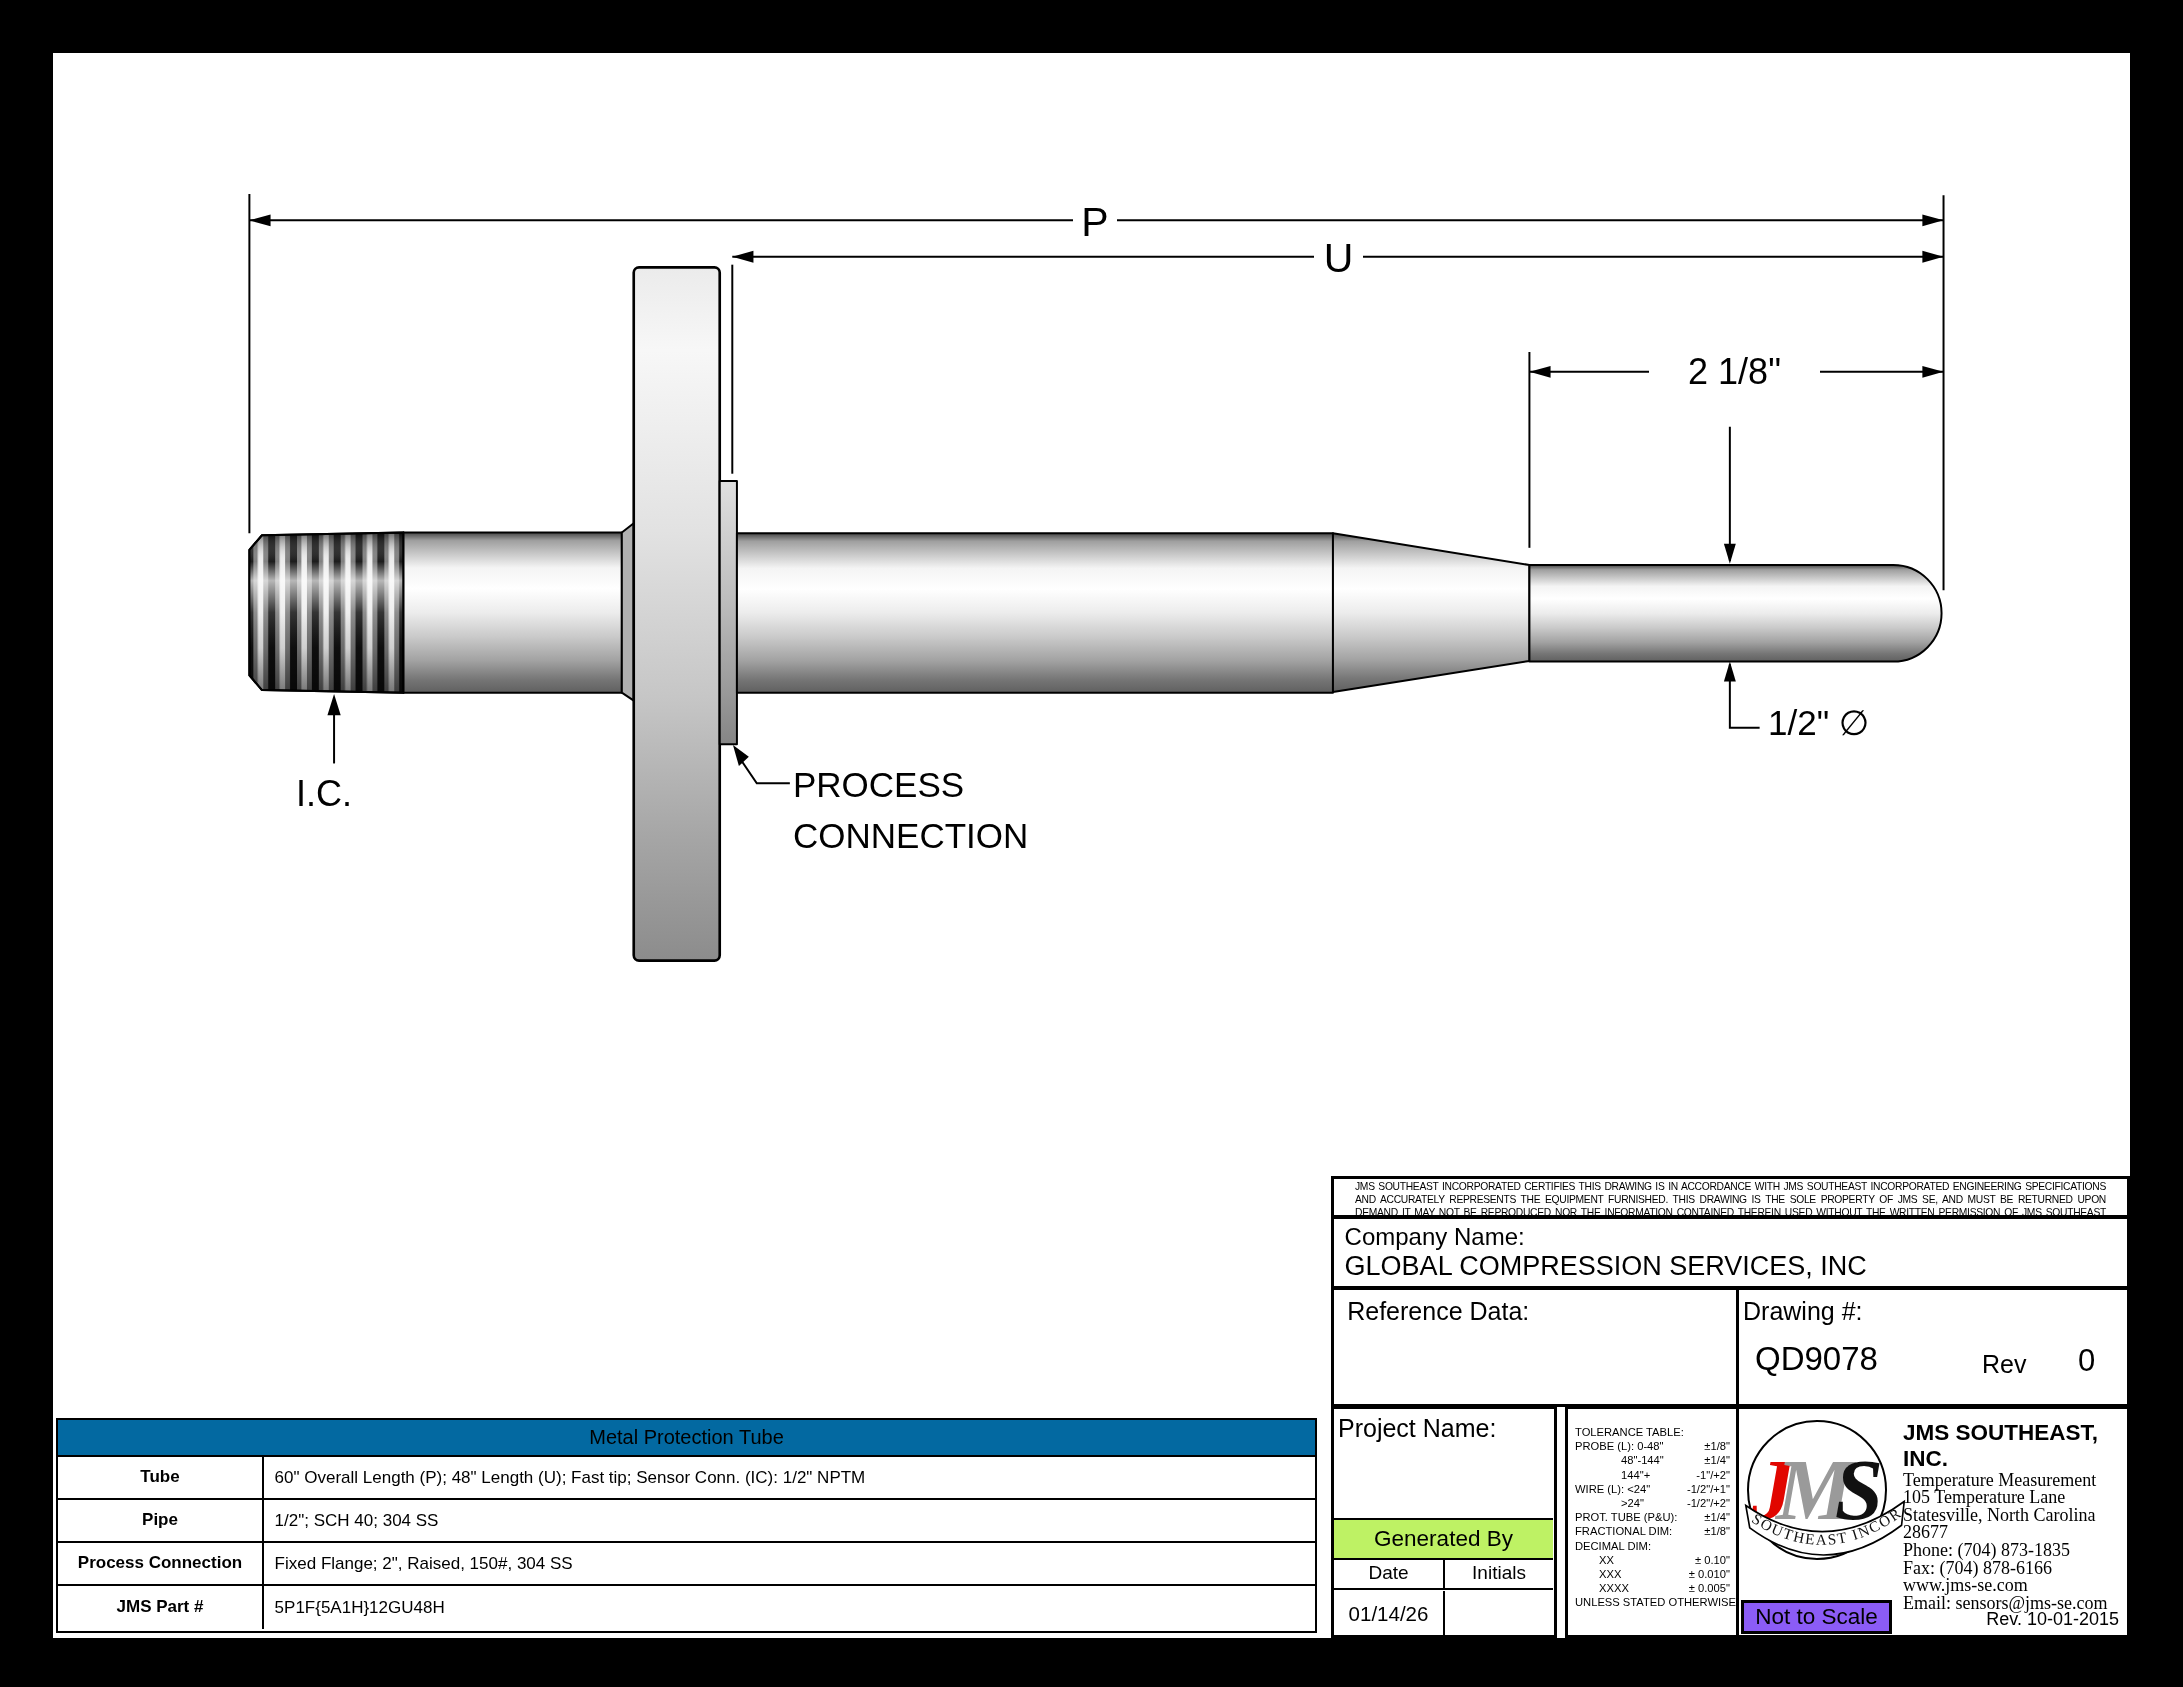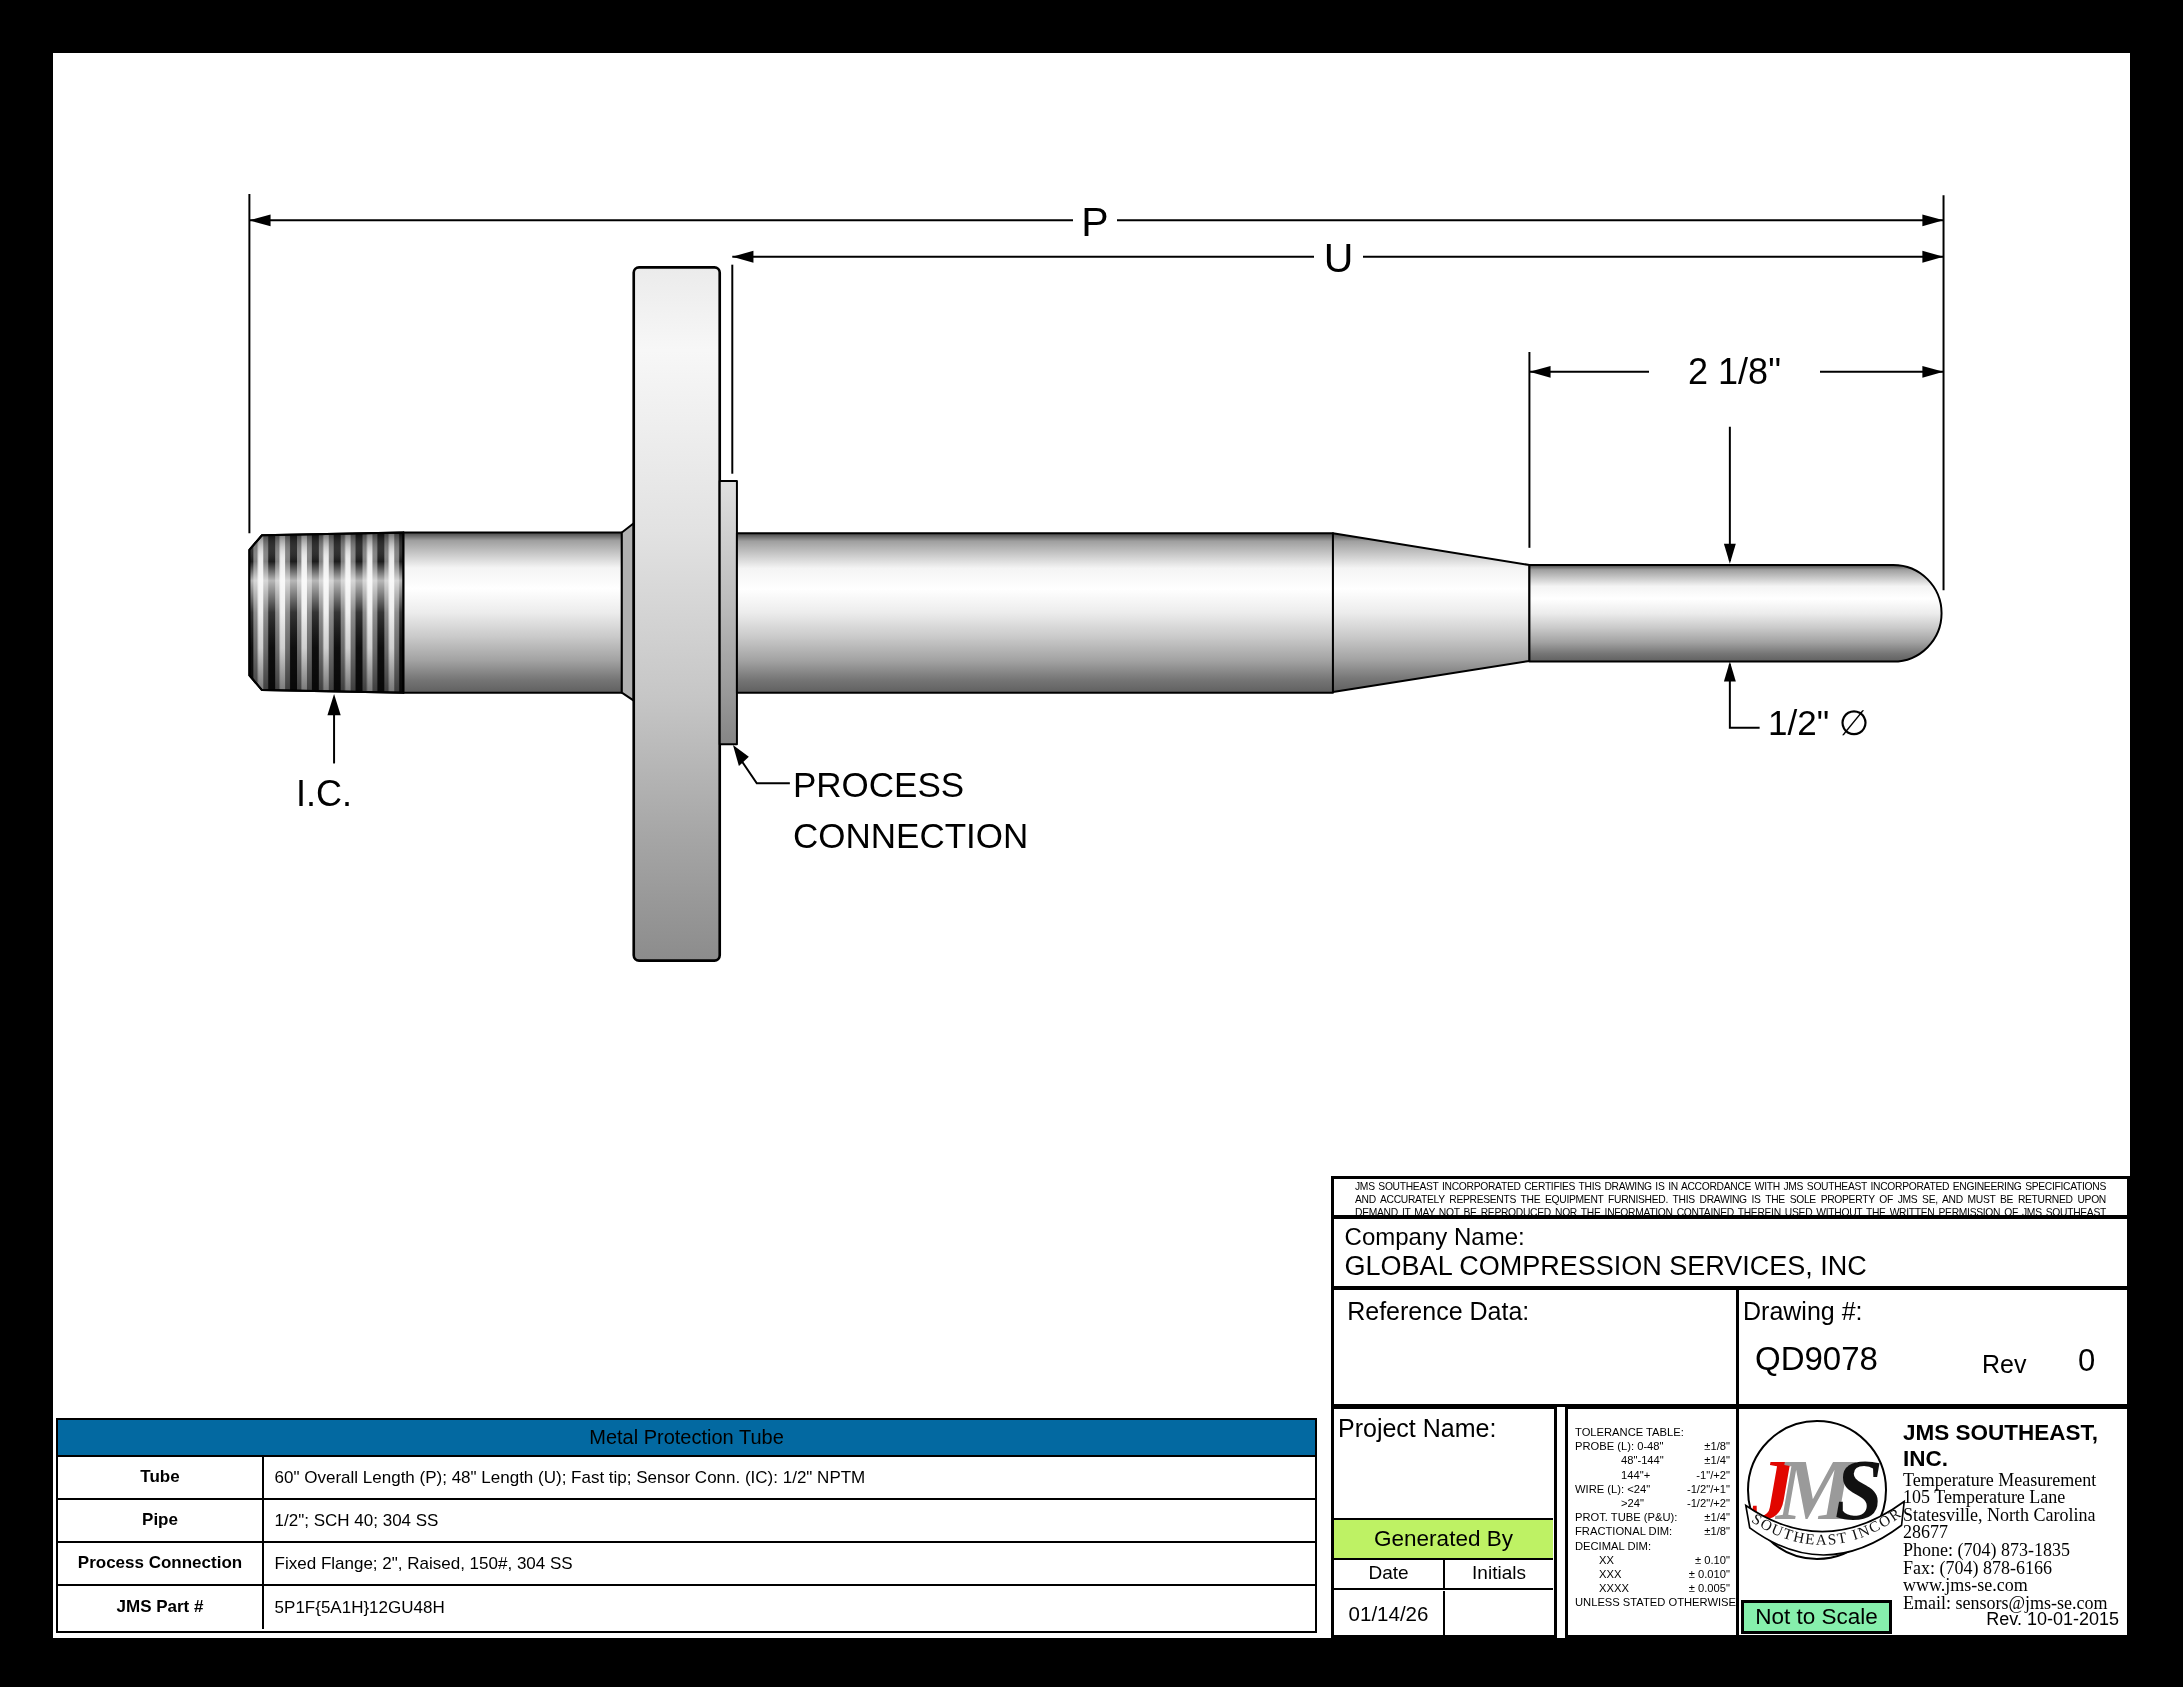--- a/index.html
+++ b/index.html
@@ -58,21 +58,21 @@
               border-radius:50%;background:#fff;display:flex;align-items:center;justify-content:center;
               font-family:"Liberation Serif", serif;font-weight:bold;font-style:italic;font-size:87px;}
   .logocircle .lj{color:#e10600;}
   .logocircle .lm{color:#9a9a9a;margin-left:-18.5px;}
   .logocircle .ls{color:#111;margin-left:-18.5px;}
   .bannersvg{position:absolute;left:0;top:78px;width:172px;height:99px;}
   .vendor{position:absolute;left:164px;top:10.6px;width:228px;}
   .vendor .vname{font-size:22.5px;font-weight:bold;font-family:"Liberation Sans", sans-serif;}
   .vendor .vline{font-size:18px;line-height:17.6px;font-family:"Liberation Serif", serif;}
   .nts{position:absolute;left:2px;top:191px;width:151px;height:34px;border:3.3px solid #000;
-       box-sizing:border-box;display:flex;align-items:center;justify-content:center;font-size:22.5px;background:#86efac;}
+       box-sizing:border-box;display:flex;align-items:center;justify-content:center;font-size:22.5px;background:#8b5cf6;}
   .footrev{position:absolute;right:8px;bottom:5.3px;font-size:18px;}
   .ptext{position:absolute;font-size:35px;line-height:1.45;white-space:nowrap;}
 </style>
 </head>
 <body>
 
 <div class="stage">
   <div class="page"></div>
 
   <svg class="overlay" viewBox="0 0 3300 2550">

